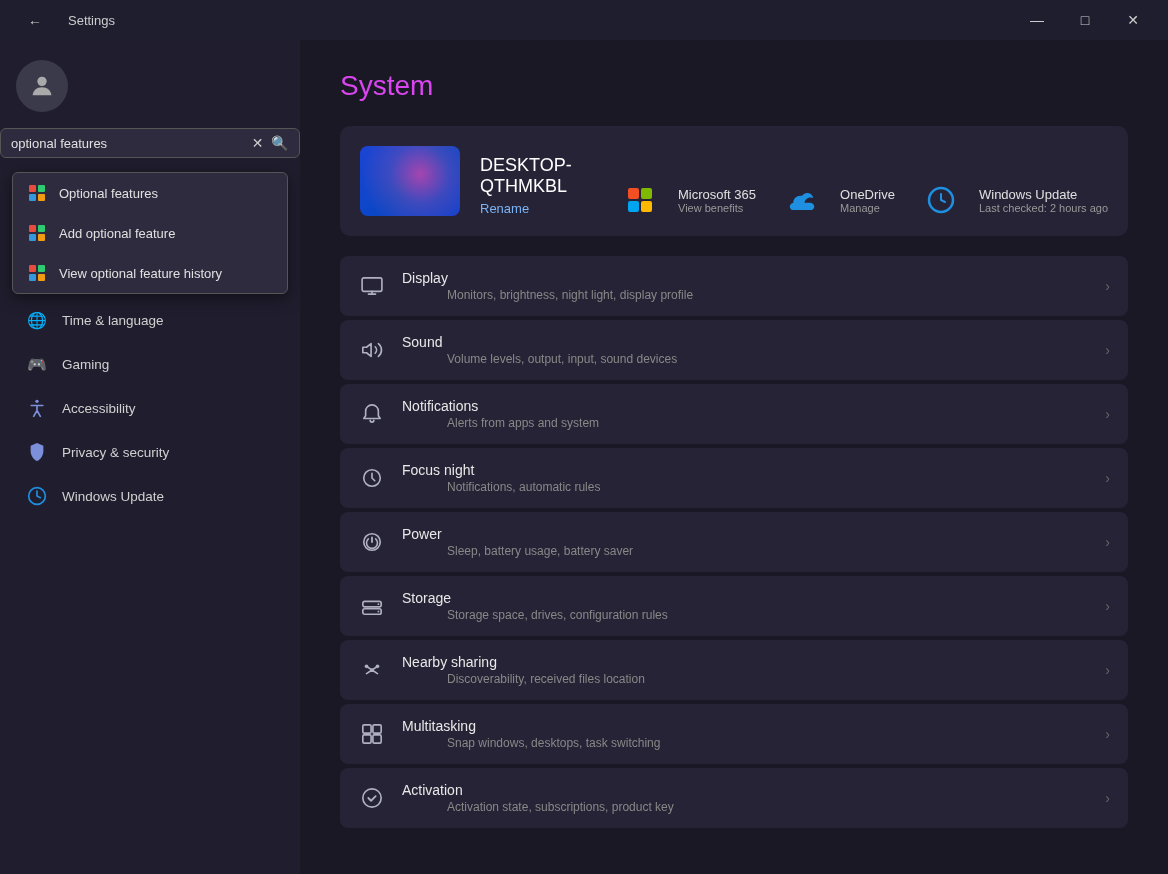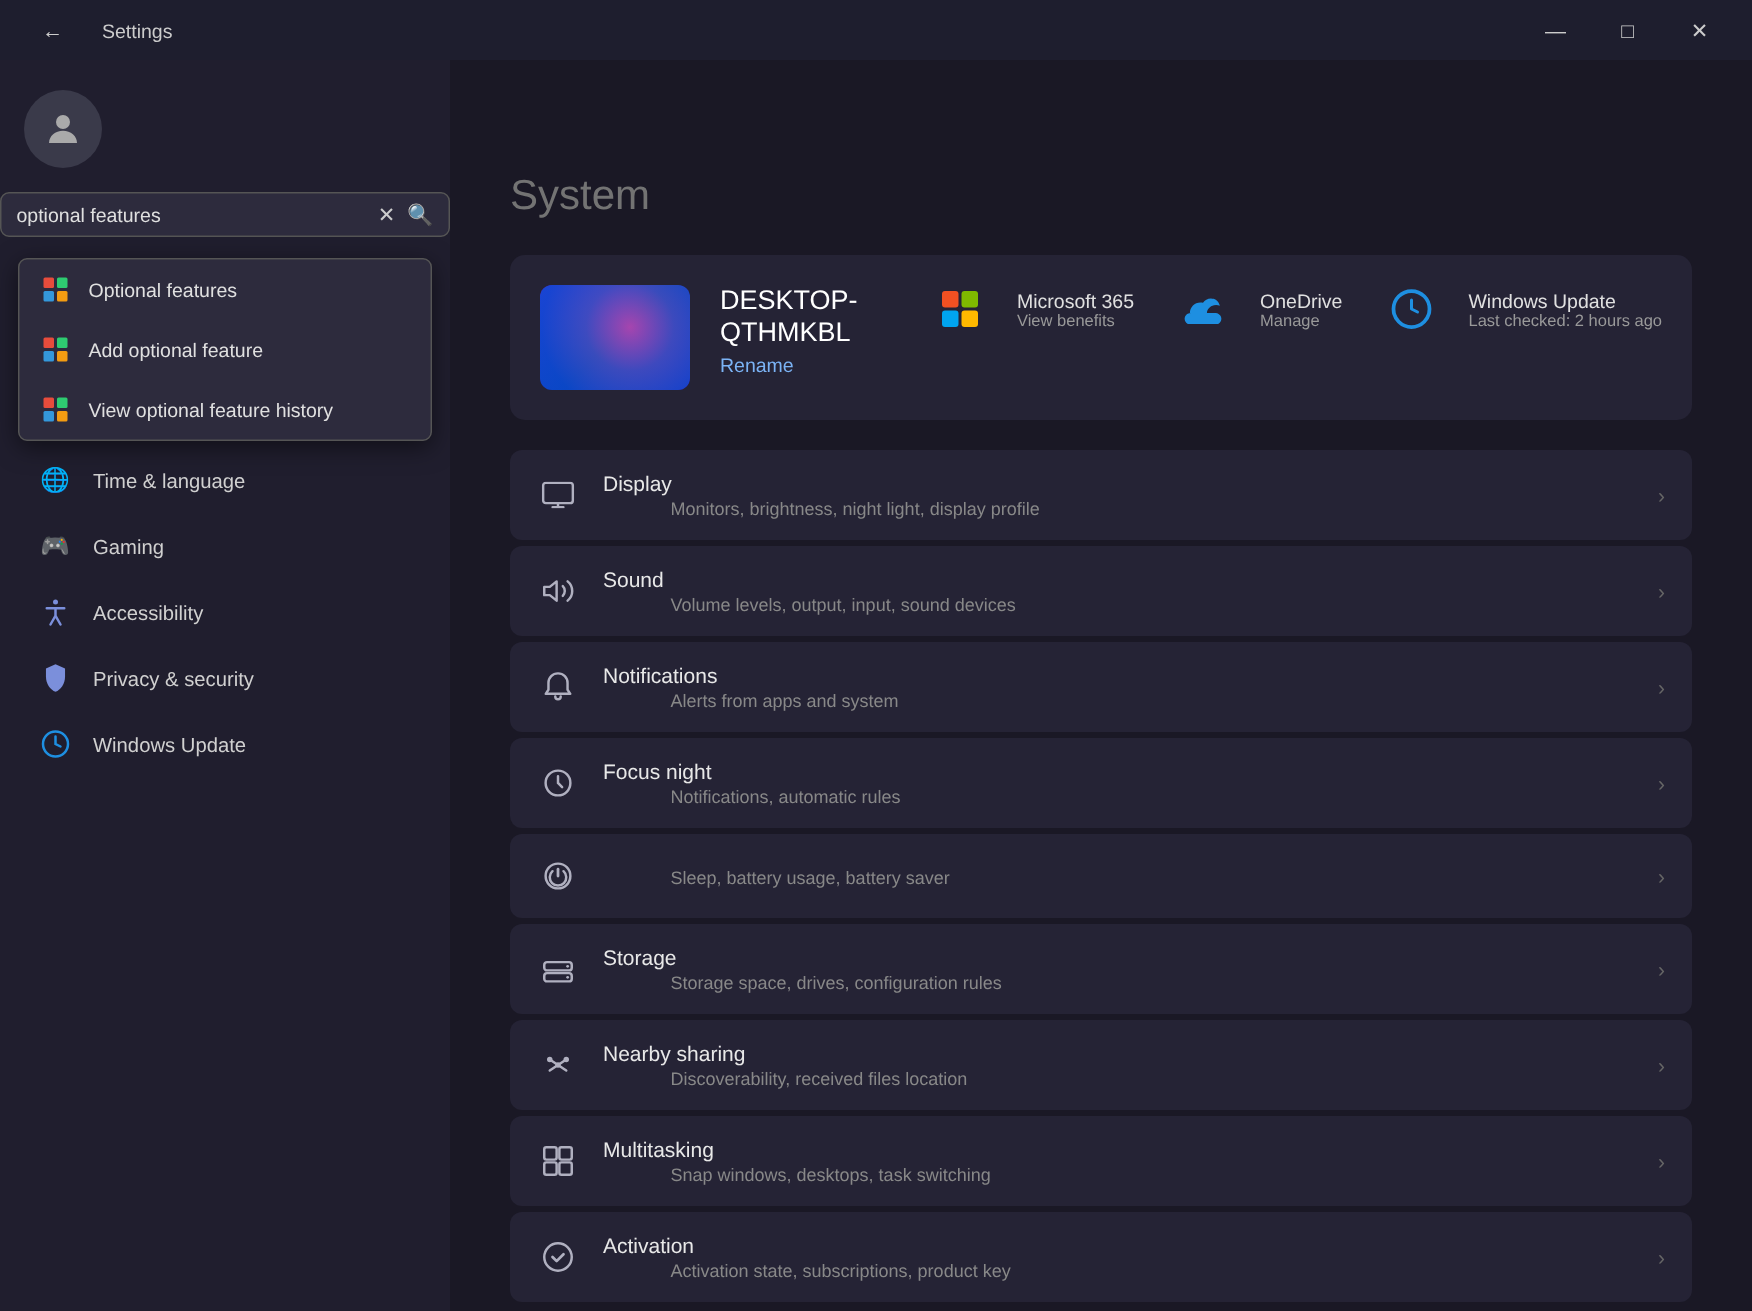--- a/index.html
+++ b/index.html
@@ -196,29 +196,28 @@
       background: #1a1825;
       overflow-y: auto;
       padding: 30px 40px;
     }
     .main-content::-webkit-scrollbar { width: 6px; }
     .main-content::-webkit-scrollbar-thumb { background: #444; border-radius: 4px; }
 
     .page-title {
       font-size: 28px;
       font-weight: 300;
-      color: #737373;
+      color: #d946ef;
       margin-bottom: 24px;
-      margin-top: 44px;
     }
 
     
     .pc-card {
       display: flex;
-      align-items: flex-start;
+      align-items: flex-end;
       background: #252335;
       border-radius: 10px;
       padding: 20px;
       margin-bottom: 20px;
       gap: 20px;
     }
     .pc-thumbnail {
       width: 100px;
       height: 70px;
       border-radius: 8px;
@@ -598,20 +597,21 @@
 
       <div class="settings-item">
         <div class="settings-item-icon">
           <svg width="22" height="22" viewBox="0 0 24 24" fill="none">
             <circle cx="12" cy="12" r="9" stroke="#b0b0c0" stroke-width="1.8" fill="none"></circle>
             <path d="M12 7v5" stroke="#b0b0c0" stroke-width="2" stroke-linecap="round"></path>
             <path d="M8 8.5A6 6 0 1 0 16 8.5" stroke="#b0b0c0" stroke-width="1.8" stroke-linecap="round" fill="none"></path>
           </svg>
         </div>
         <div class="settings-item-text">
+          <div class="settings-item-title">Power</div>
           <div class="settings-item-sub">Sleep, battery usage, battery saver</div>
         </div>
         <span class="chevron">›</span>
       </div>
 
       <div class="settings-item">
         <div class="settings-item-icon">
           <svg width="22" height="22" viewBox="0 0 24 24" fill="none">
             <rect x="2" y="7" width="20" height="6" rx="2" stroke="#b0b0c0" stroke-width="1.8" fill="none"></rect>
             <rect x="2" y="15" width="20" height="6" rx="2" stroke="#b0b0c0" stroke-width="1.8" fill="none"></rect>

